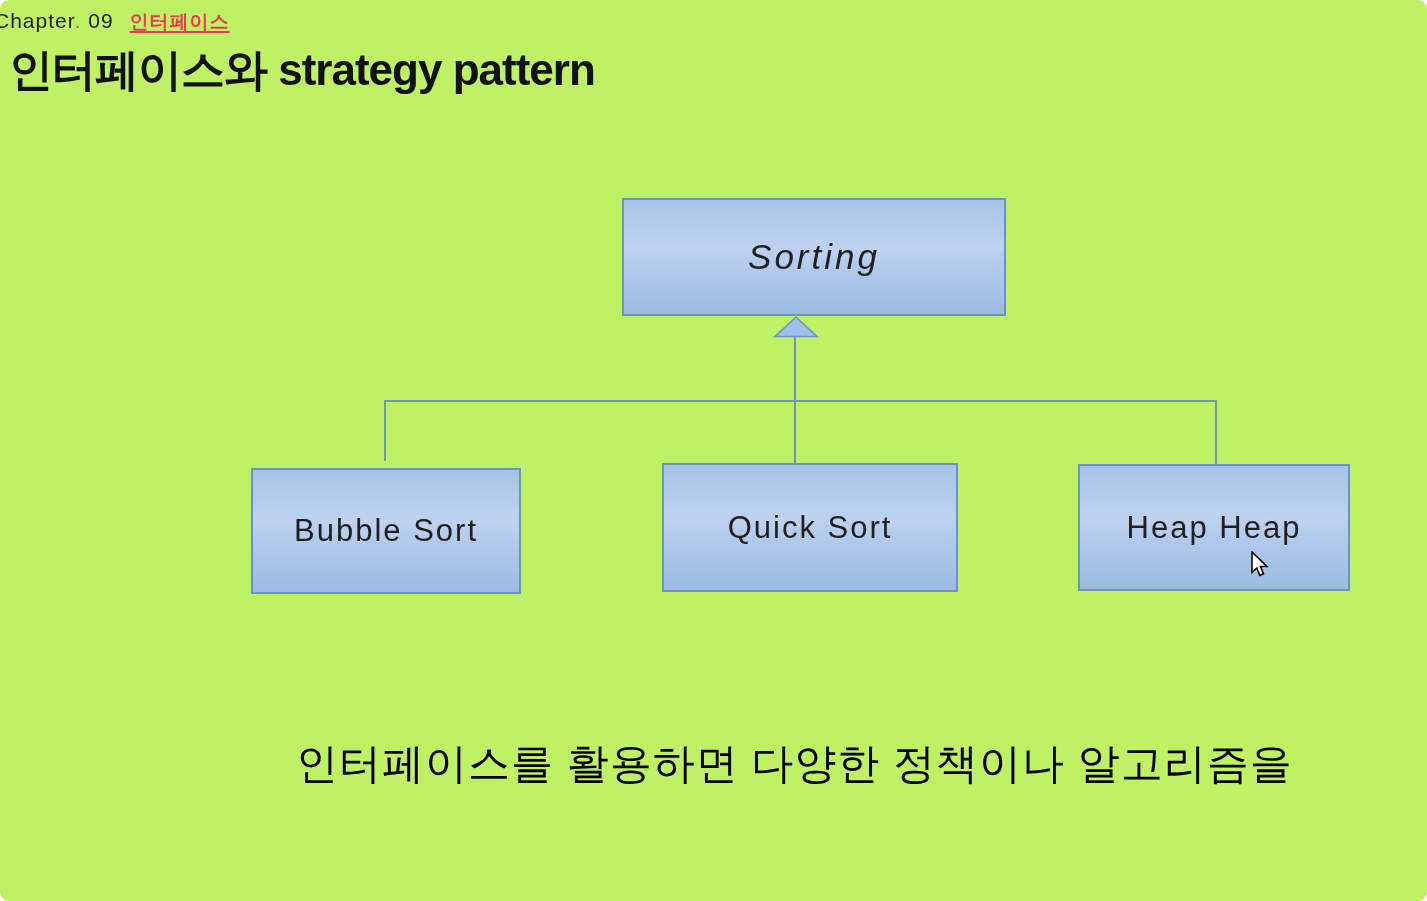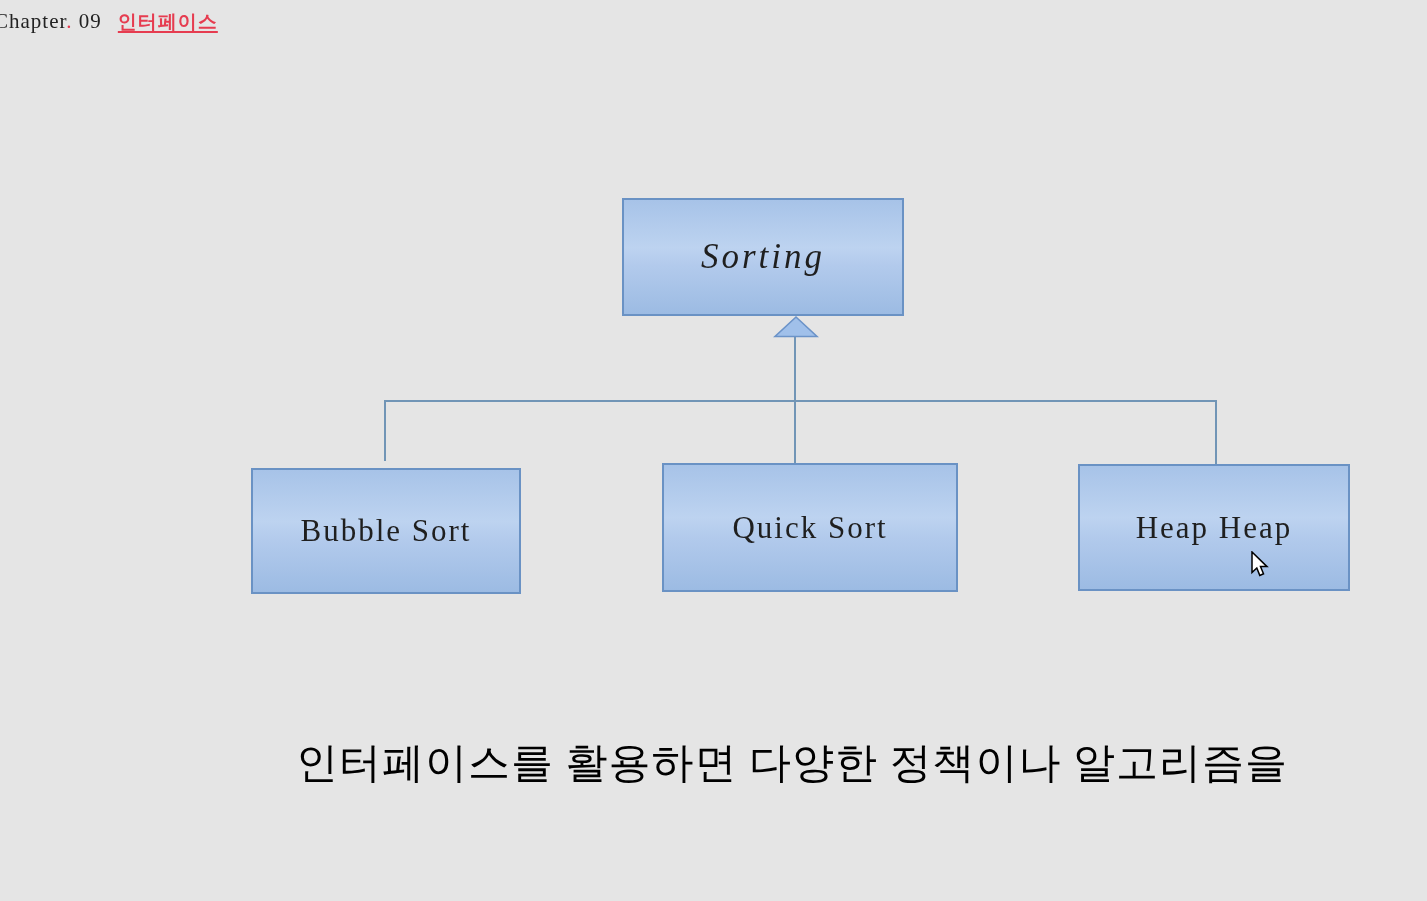--- a/index.html
+++ b/index.html
@@ -5,24 +5,25 @@
   :root{
     --box-border:#6a92c4;
     --connector:#7195b6;
     --accent-red:#e63c50;
     --text-dark:#1b1b1b;
   }
   html,body{margin:0;padding:0;background:#fff;}
   .stage{
     position:relative;
     width:1427px;height:901px;
-    background:#e5e5e5;
+    background:#bef264;
     overflow:hidden;
-    font-family:Liberation Serif, serif;
+    font-family:Liberation Sans, sans-serif;
     color:var(--text-dark);
+    border-radius:9px;
   }
 
   
   .chapter-row{
     position:absolute;left:-6px;top:9px;
     display:flex;align-items:baseline;gap:16px;
     white-space:nowrap;
   }
   .chapter-label{
     font-size:21px;letter-spacing:1px;color:#222;
@@ -43,21 +44,21 @@
 
   
   .uml-box{
     position:absolute;
     background:linear-gradient(180deg,#a7c3e8 0%,#bdd3f0 42%,#b2caec 58%,#9cbbe3 100%);
     border:2px solid var(--box-border);
     box-sizing:border-box;
     display:flex;align-items:center;justify-content:center;
     font-size:31px;letter-spacing:2px;color:#1f1f1f;
   }
-  .uml-box.parent{left:622px;top:198px;width:282px;height:118px;
+  .uml-box.parent{left:622px;top:198px;width:384px;height:118px;
     font-style:italic;font-size:35px;letter-spacing:3px;}
   .uml-box.child-bubble{left:251px;top:460px;width:270px;height:126px;margin-top:8px;}
   .uml-box.child-quick{left:662px;top:463px;width:296px;height:129px;}
   .uml-box.child-heap{left:1078px;top:464px;width:272px;height:127px;}
 
   .line{position:absolute;background:var(--connector);}
   .h-line{left:385px;top:400px;width:832px;height:2px;}
   .v-line-center{left:794px;top:336px;width:2px;height:127px;}
   .v-line-left{left:384px;top:400px;width:2px;height:61px;}
   .v-line-right{left:1215px;top:400px;width:2px;height:65px;}
@@ -76,20 +77,21 @@
 </head>
 <body>
 
 <div class="stage">
 
   <div class="chapter-row">
     <span class="chapter-label"><span>Chapter</span><span class="dot">.</span>&nbsp;<span>09</span></span>
     <span class="chapter-tag">인터페이스</span>
   </div>
 
+  <div class="page-title">인터페이스와 strategy pattern</div>
 
   <div class="line h-line"></div>
   <div class="line v-line-center"></div>
   <div class="line v-line-left"></div>
   <div class="line v-line-right"></div>
 
   <svg class="inherit-arrow" viewBox="0 0 46 23" aria-hidden="true">
     <polygon points="23,2 44,21.5 2,21.5" fill="#a0c0ea" stroke="#6b93c8" stroke-width="1.6"></polygon>
   </svg>
 

